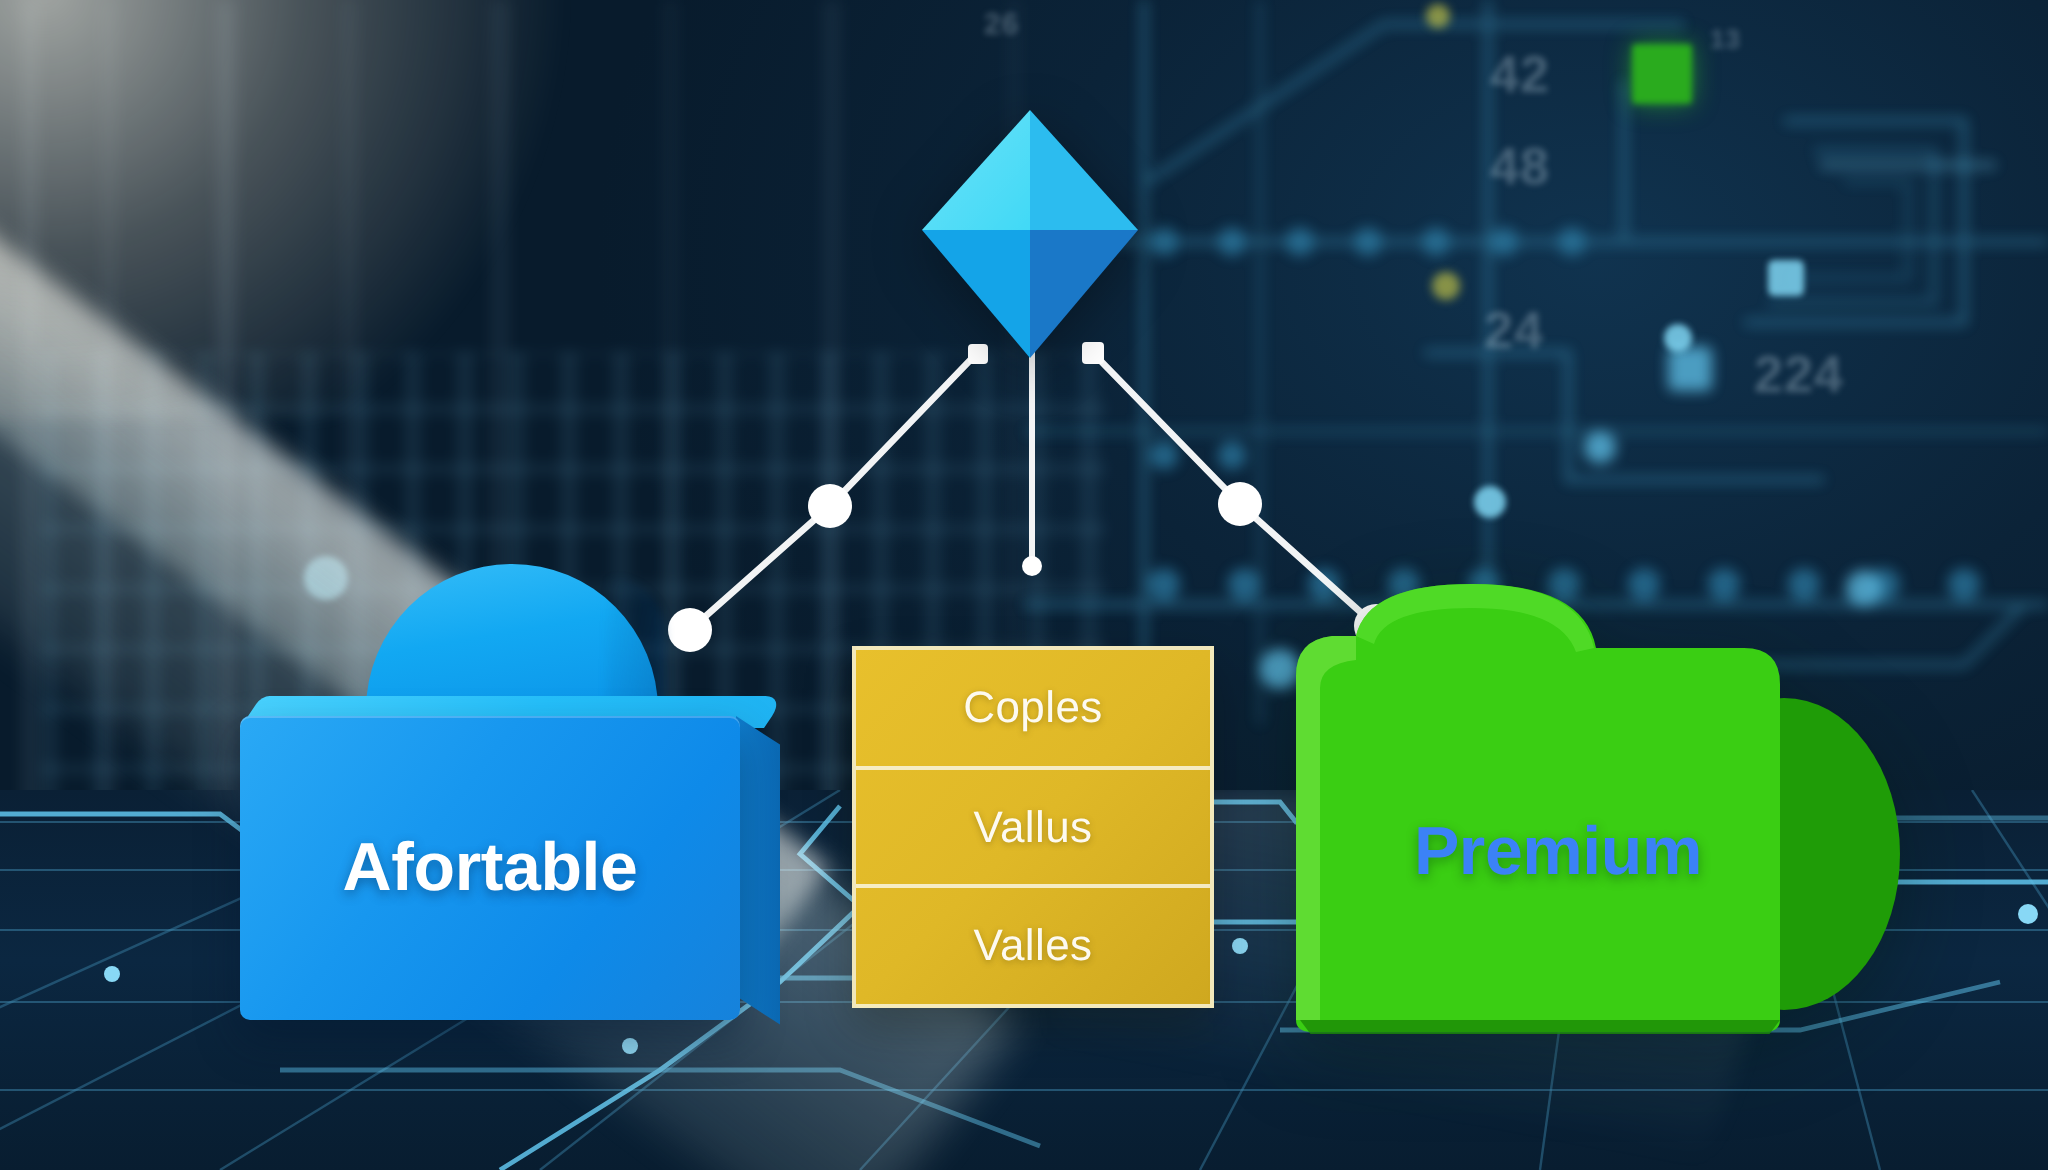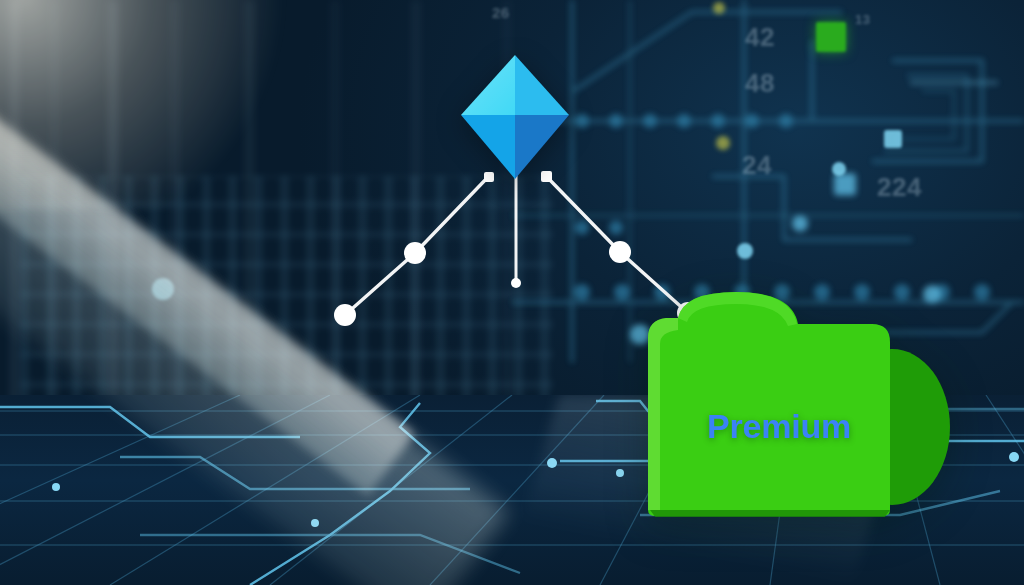--- a/index.html
+++ b/index.html
@@ -348,21 +348,41 @@
       <polygon points="60,2 6,62 60,62" fill="url(#gl)" opacity=".45"></polygon>
       <defs>
         <linearGradient id="gl" x1="0" y1="0" x2="1" y2="1">
           <stop offset="0" stop-color="#ffffff" stop-opacity=".5"></stop>
           <stop offset="1" stop-color="#ffffff" stop-opacity="0"></stop>
         </linearGradient>
       </defs>
     </svg>
   </div>
 
-
+  <div class="tier-left">
+    <div class="tl-bump"></div>
+    <div class="tl-bump-shade"></div>
+    <div class="tl-top"></div>
+    <div class="tl-side"></div>
+    <div class="tl-face">
+      <span class="tl-label">Afortable</span>
+    </div>
+  </div>
+
+  <div class="tier-center">
+    <div class="tc-row">
+      <span>Coples</span>
+    </div>
+    <div class="tc-row">
+      <span>Vallus</span>
+    </div>
+    <div class="tc-row">
+      <span>Valles</span>
+    </div>
+  </div>
 
   <div class="tier-right">
     <svg viewBox="0 0 320 225" aria-hidden="true">
 
       <ellipse cx="252" cy="135" rx="58" ry="78" fill="#1f9c07"></ellipse>
 
       <path d="M8 212 L8 40 Q8 22 26 20 L38 20
                Q44 -6 96 -6 Q152 -6 158 26
                L232 26 Q250 26 250 44 L250 212
                Q250 218 242 218 L16 218 Q8 218 8 212 Z" transform="translate(0,6)" fill="#3ace13"></path>

